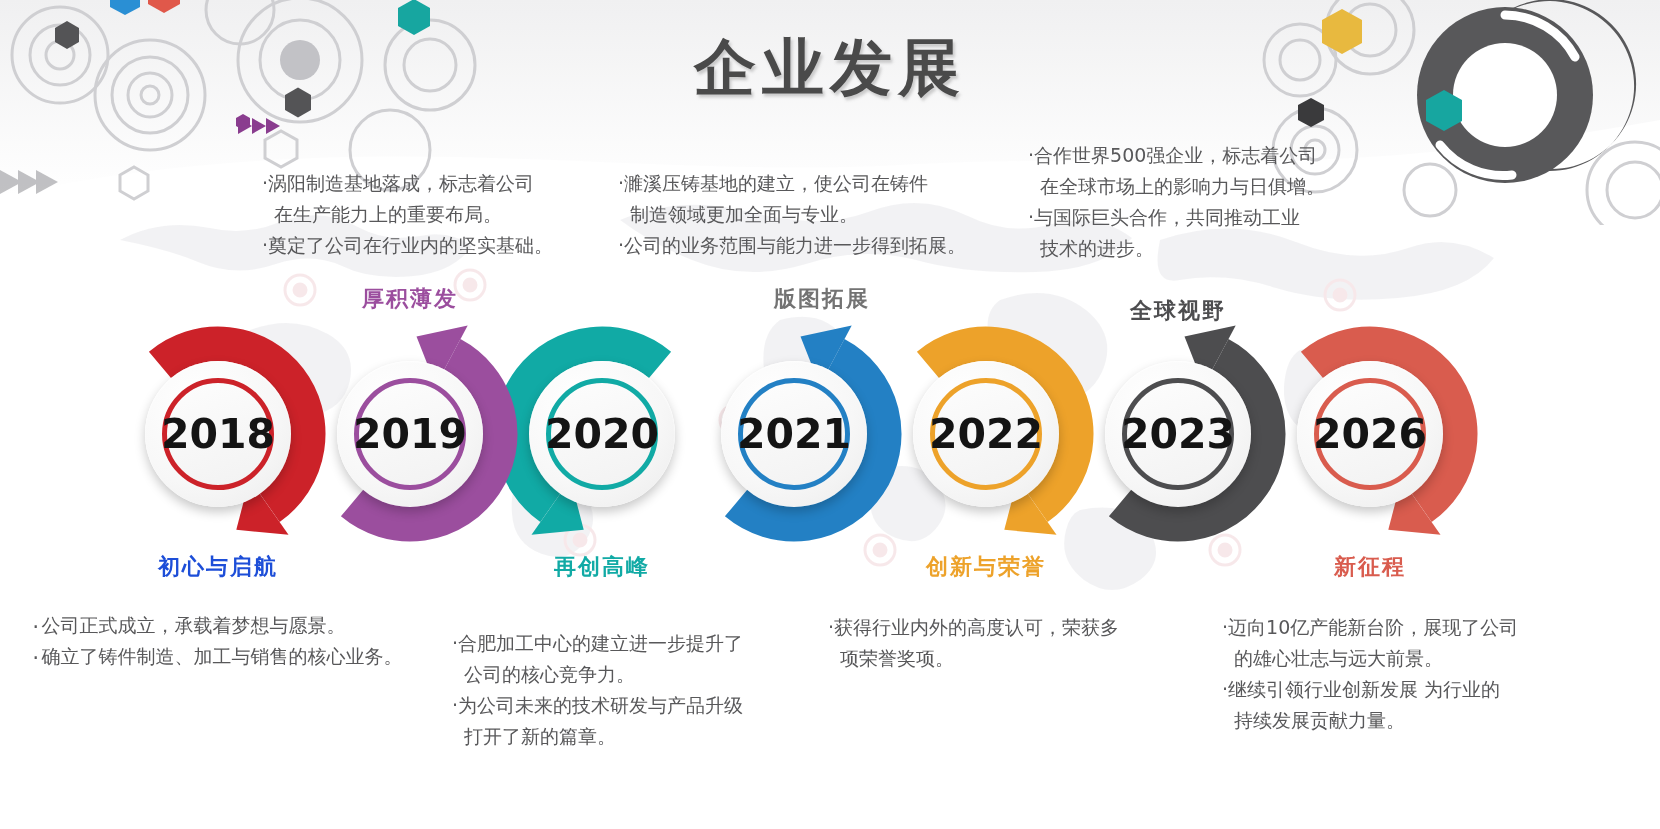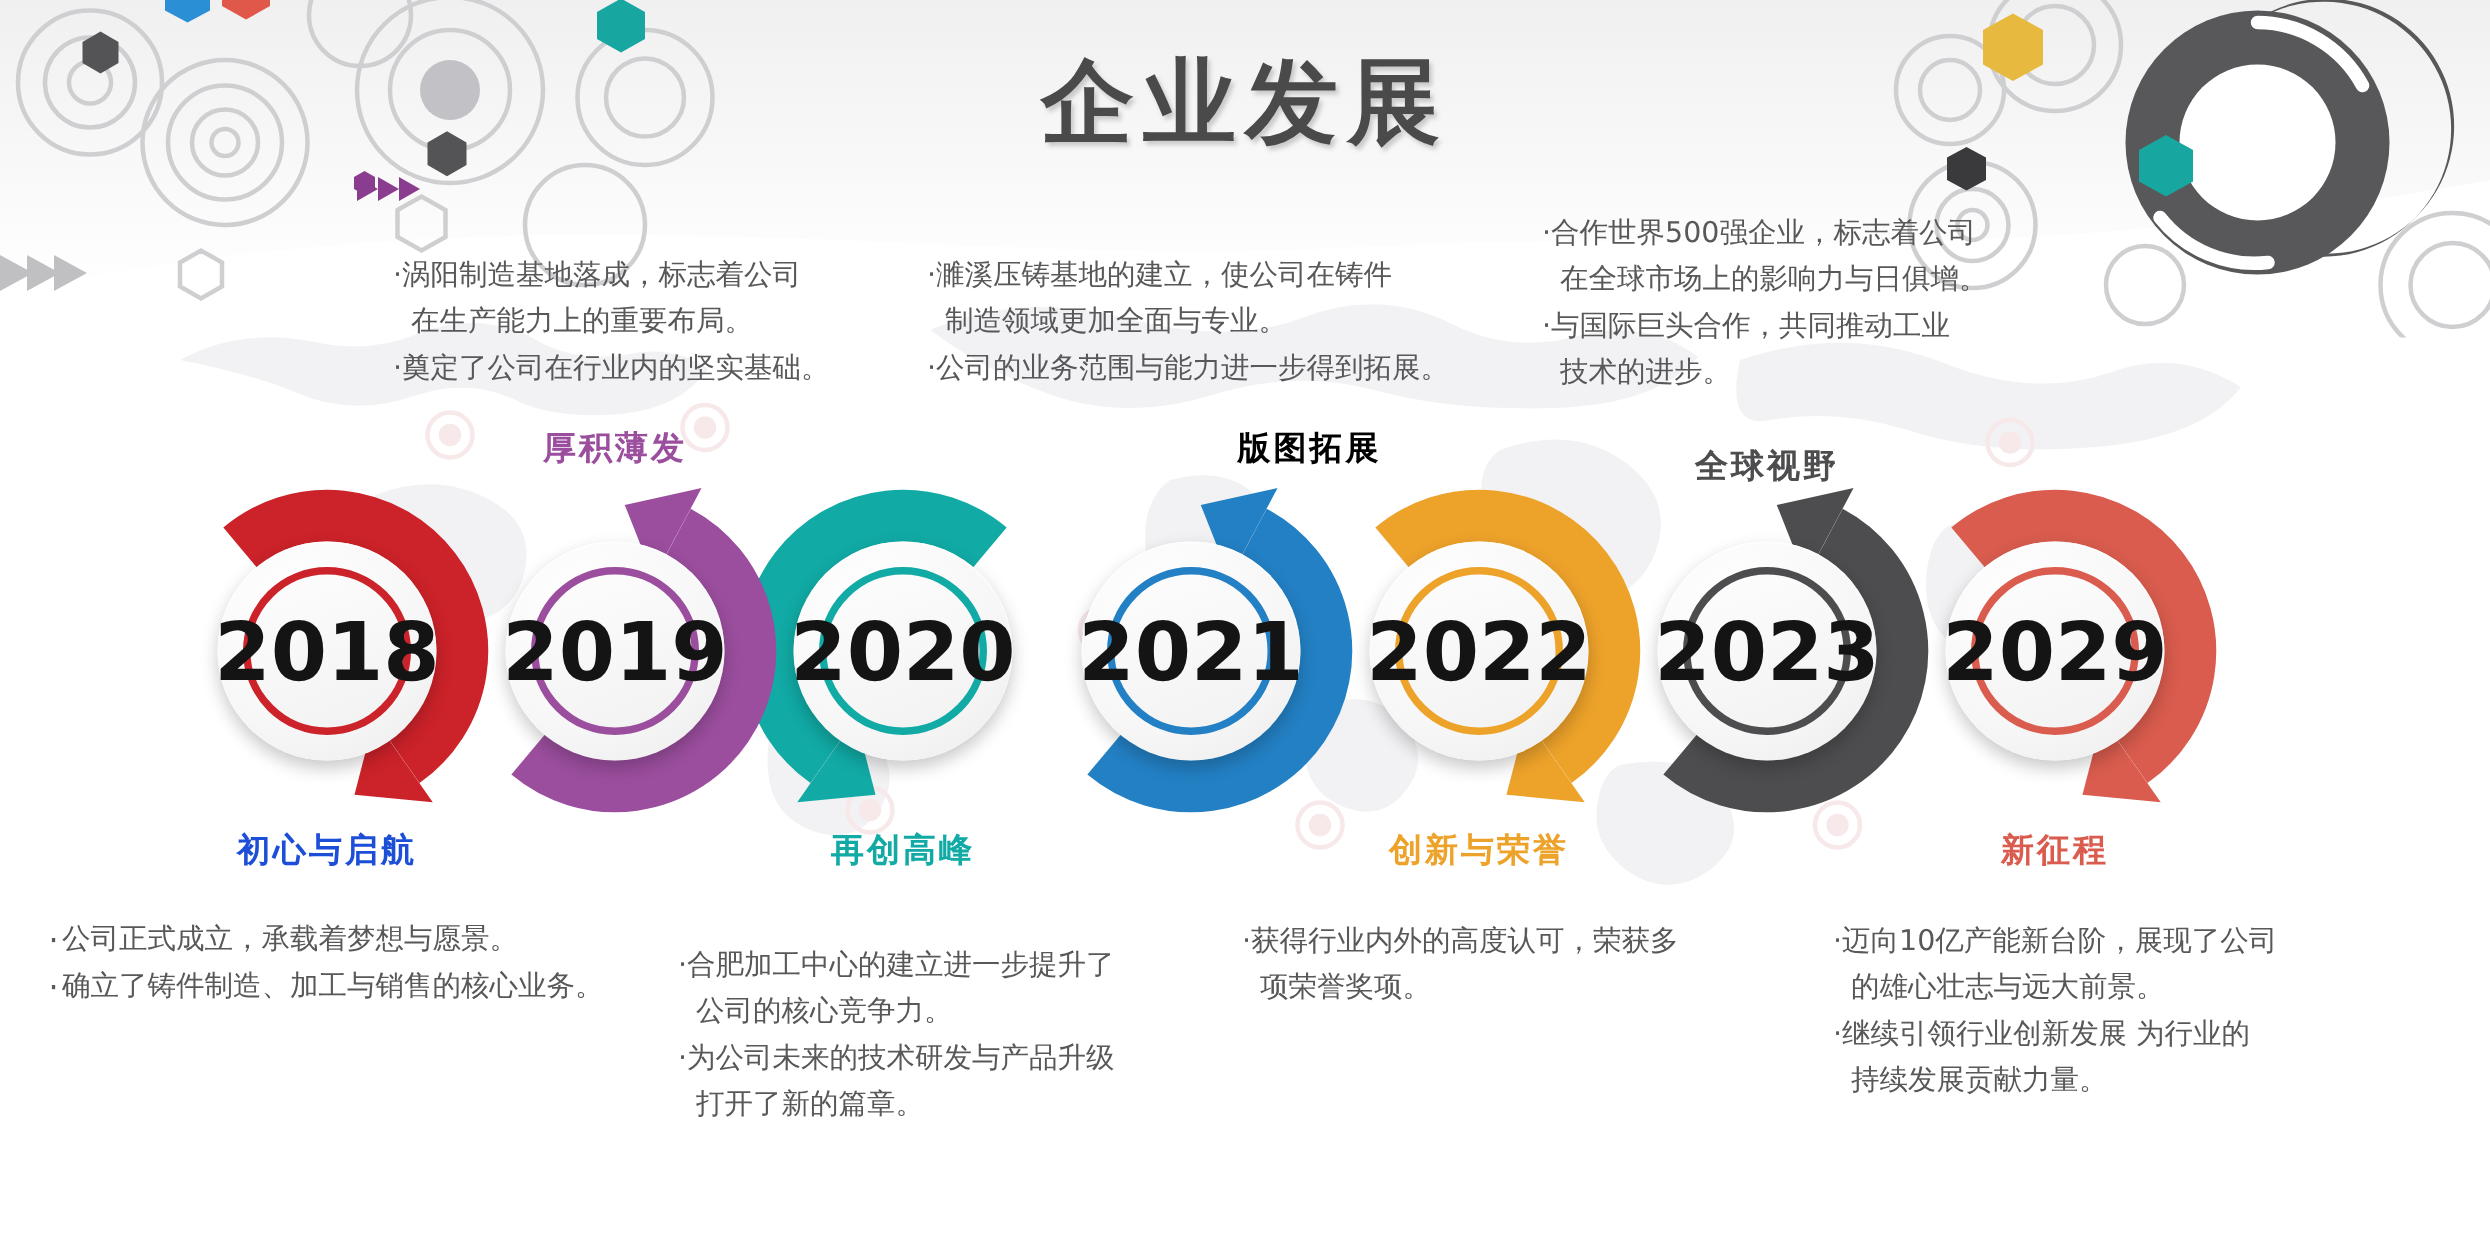--- a/index.html
+++ b/index.html
@@ -68,21 +68,21 @@
     border-radius: 50%;
     border: 5px solid #cc2229;
     background: linear-gradient(160deg,#fdfdfd 0%, #f2f2f2 100%);
     z-index: 4;
   }
   .year {
     position: absolute;
     left: 42px; top: 42px;
     width: 146px; height: 146px;
     display: flex; align-items: center; justify-content: center;
-    font-size: 54px;
+    font-size: 41px;
     font-weight: bold;
     color: #141414;
     letter-spacing: 0px;
     z-index: 5;
     font-family: "DejaVu Sans", "Liberation Sans", sans-serif;
   }
 
   .arc-svg { position: absolute; left: 0; top: 0; width: 230px; height: 230px; z-index: 2; overflow: visible; }
 
   .cap-label {
@@ -268,21 +268,21 @@
     <div class="cap-label" style="color: rgb(17, 170, 165); left: 472px; top: 552px; z-index: 11;">再创高峰</div>
     <div class="node" style="left: 679px; top: 319px; width: 230px; height: 230px; z-index: 7;">
       <svg class="arc-svg" viewBox="0 0 230 230">
         <path d="M57.79,183.18 A89,89 0 1,0 156.78,36.42" stroke="#2380c4" stroke-width="37" fill="none"></path>
         <polygon points="172.7,6.4 140.8,66.4 121.5,17.6" fill="#2380c4"></polygon>
       </svg>
       <div class="inner-disc"></div>
       <div class="inner-ring" style="border-color: rgb(35, 128, 196);"></div>
       <div class="year">2021</div>
     </div>
-    <div class="cap-label" style="color: #000000; left: 661px; top: 284px; z-index: 11; text-align: right;">版图拓展</div>
+    <div class="cap-label" style="color: #737373; left: 692px; top: 284px; z-index: 11;">版图拓展</div>
     <div class="node" style="left: 871px; top: 319px; width: 230px; height: 230px; z-index: 6;">
       <svg class="arc-svg" viewBox="0 0 230 230">
         <path d="M57.79,46.82 A89,89 0 1,1 166.05,187.90" stroke="#eda22a" stroke-width="37" fill="none"></path>
         <polygon points="185.5,215.8 146.5,160.1 133.3,210.8" fill="#eda22a"></polygon>
       </svg>
       <div class="inner-disc"></div>
       <div class="inner-ring" style="border-color: rgb(237, 162, 42);"></div>
       <div class="year">2022</div>
     </div>
     <div class="cap-label" style="color: rgb(237, 162, 42); left: 856px; top: 552px; z-index: 11;">创新与荣誉</div>
@@ -296,21 +296,21 @@
       <div class="year">2023</div>
     </div>
     <div class="cap-label" style="color: rgb(77, 77, 79); left: 1048px; top: 284px; z-index: 11; margin-top: 12px;">全球视野</div>
     <div class="node" style="left: 1255px; top: 319px; width: 230px; height: 230px; z-index: 4;">
       <svg class="arc-svg" viewBox="0 0 230 230">
         <path d="M57.79,46.82 A89,89 0 1,1 166.05,187.90" stroke="#d95c4e" stroke-width="37" fill="none"></path>
         <polygon points="185.5,215.8 146.5,160.1 133.3,210.8" fill="#d95c4e"></polygon>
       </svg>
       <div class="inner-disc"></div>
       <div class="inner-ring" style="border-color: rgb(217, 92, 78);"></div>
-      <div class="year">2029</div>
+      <div class="year">2026</div>
     </div>
     <div class="cap-label" style="color: rgb(217, 92, 78); left: 1240px; top: 552px; z-index: 11;">新征程</div>
     <div class="desc" style="left: 30px; top: 612px; width: 420px; font-family: Liberation Mono, monospace;">
       <span class="li">·公司正式成立，承载着梦想与愿景。</span>
       <span class="li">·确立了铸件制造、加工与销售的核心业务。</span>
     </div>
     <div class="desc" style="left: 262px; top: 168px; width: 330px;">
       <span class="li">·涡阳制造基地落成，标志着公司
 在生产能力上的重要布局。</span>
       <span class="li">·奠定了公司在行业内的坚实基础。</span>

